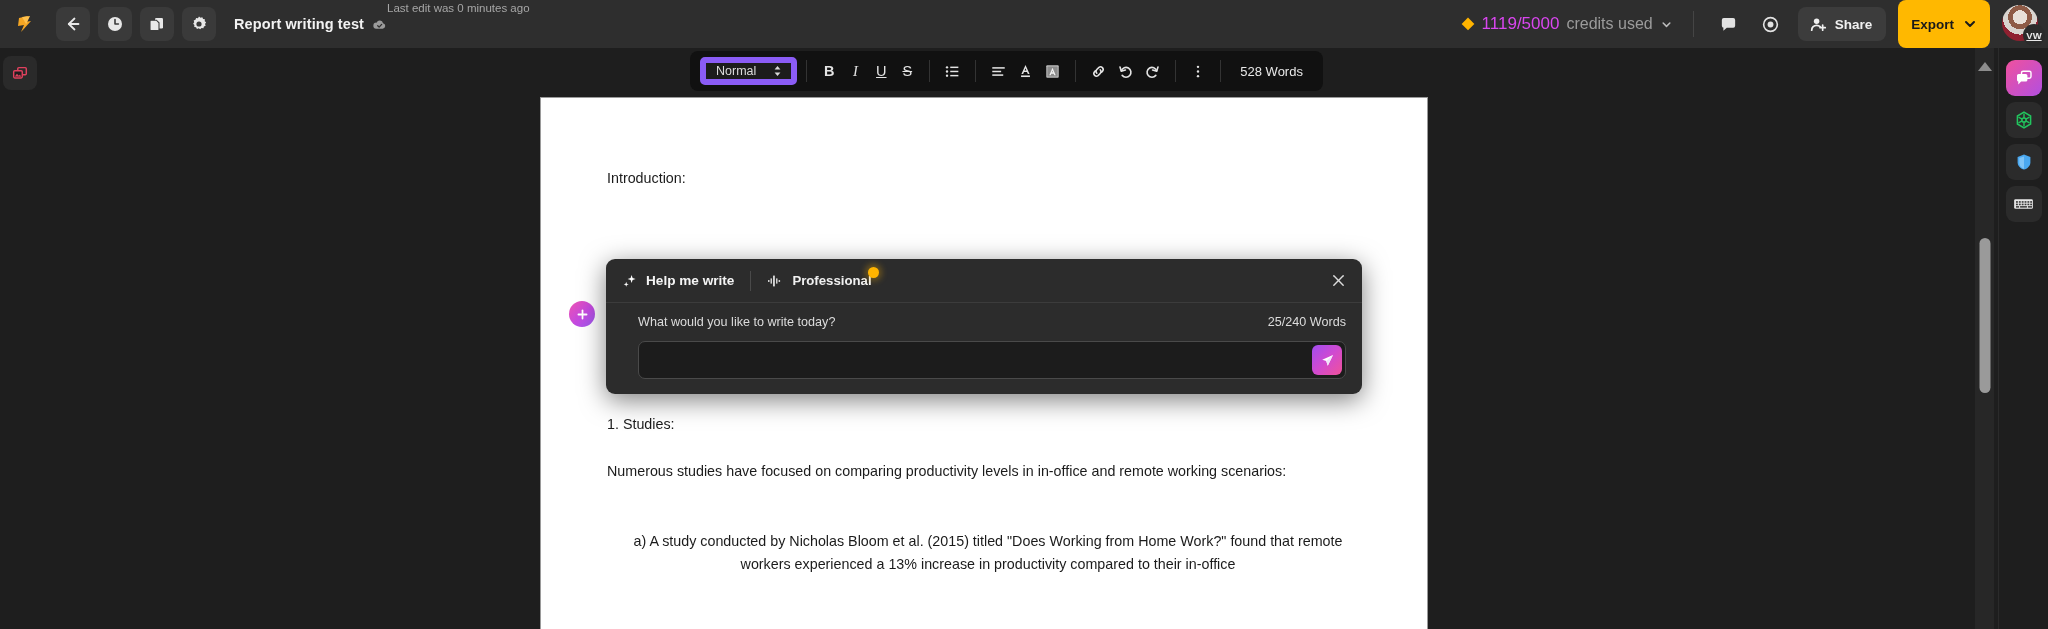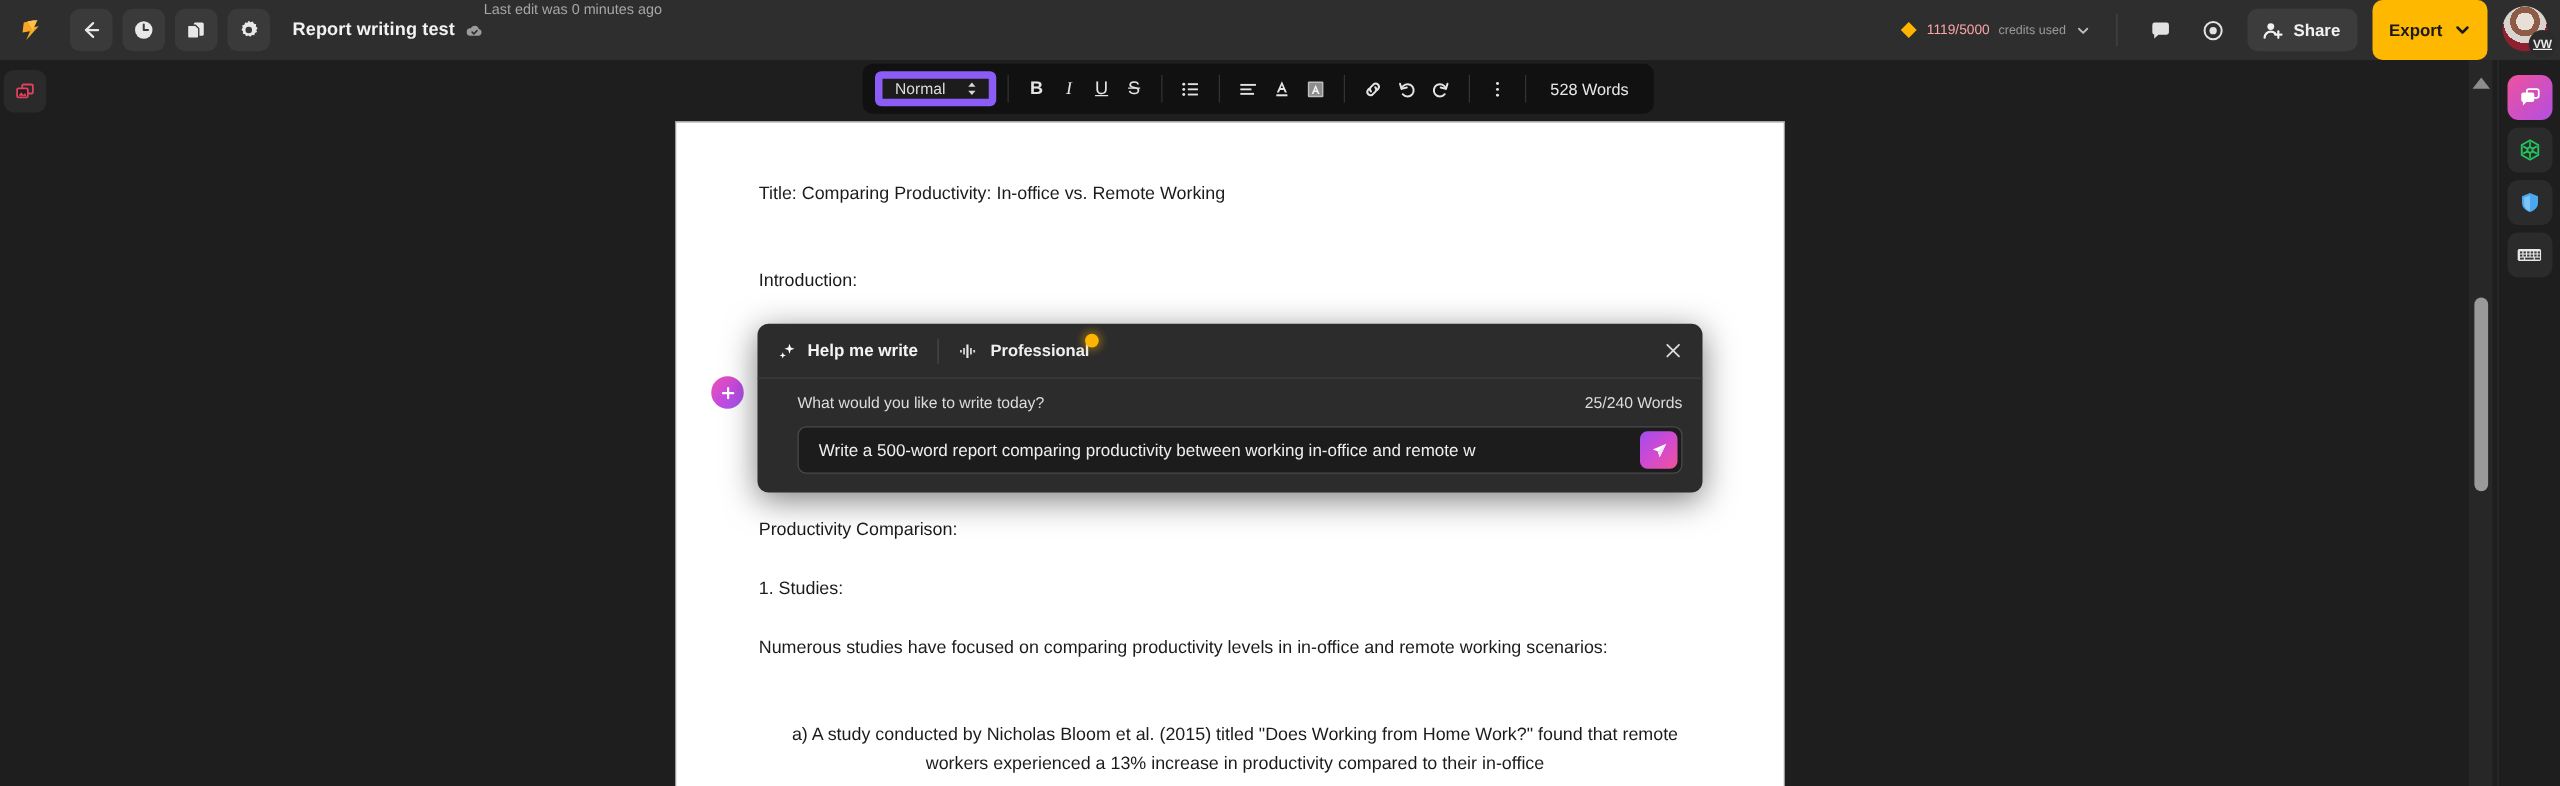--- a/index.html
+++ b/index.html
@@ -30,22 +30,22 @@
   .hbtn svg { display: block; }
   .doc-meta { margin-left: 18px; display: flex; justify-content: center; height: 48px; }
   .doc-title-row { display: flex; align-items: center; gap: 8px; }
   .doc-title { color: #f2f2f2; font-size: 14.5px; font-weight: 700; letter-spacing: .1px; }
   .doc-sub { color: #a6a6a6; font-size: 11.5px; margin-top: 2px; }
   .hspacer { flex: 1 1 auto; }
 
   .credits {
     display: flex; align-items: center; gap: 7px; cursor: pointer; margin-right: 6px;
   }
-  .credits-num { color: #fca5a5; font-size: 11px; font-weight: 400; }
-  .credits-lbl { color: #9b9b9b; font-size: 10px; }
+  .credits-num { color: #d946ef; font-size: 17px; font-weight: 400; }
+  .credits-lbl { color: #9b9b9b; font-size: 16px; }
   .hdivider { width: 1px; height: 26px; background: #454545; margin: 0 14px; }
 
   .iconbtn-plain {
     width: 34px; height: 34px; border-radius: 8px;
     display: flex; align-items: center; justify-content: center; cursor: pointer;
     margin: 0 4px; flex: none;
   }
   .share-btn {
     display: flex; align-items: center; gap: 8px;
     height: 34px; padding: 0 14px 0 12px; border-radius: 8px;
@@ -418,21 +418,20 @@
 
       <div class="tb-sep"></div>
 
       <div class="tb-words">528 Words</div>
     </div>
   </div>
 
   <div class="canvas">
     <div class="page">
       <div class="page-body">
-        <div class="ptext">Title: Comparing Productivity: In-office vs. Remote Working</div>
         <div class="gap-md"></div>
         <div class="ptext">Introduction:</div>
         <div style="height:152px"></div>
         <div class="ptext">Productivity Comparison:</div>
         <div class="ptext">1. Studies:</div>
         <div class="ptext">Numerous studies have focused on comparing productivity levels in in-office and remote working scenarios:</div>
         <div class="gap-md"></div>
         <div class="ptext tight">a) A study conducted by Nicholas Bloom et al. (2015) titled "Does Working from Home Work?" found that remote workers experienced a 13% increase in productivity compared to their in-office</div>
       </div>
     </div>
@@ -473,21 +472,20 @@
         </svg>
       </div>
     </div>
 
     <div class="hmw-body">
       <div class="hmw-row">
         <div class="hmw-q">What would you like to write today?</div>
         <div class="hmw-count">25/240 Words</div>
       </div>
       <div class="hmw-input">
-        <div class="hmw-input-text" title="What would you like to write today?">Write a 500-word report comparing productivity between working in-office and remote w</div>
         <div class="hmw-send">
           <svg width="17" height="17" viewBox="0 0 18 18">
             <path d="M14.8 3.2 L3.4 8.1 L7.6 9.6 L9.3 14.6 Z" fill="#ffffff"></path>
             <path d="M14.8 3.2 L7.6 9.6 L9.3 14.6 Z" fill="#f0e4fa"></path>
           </svg>
         </div>
       </div>
     </div>
   </div>
 

